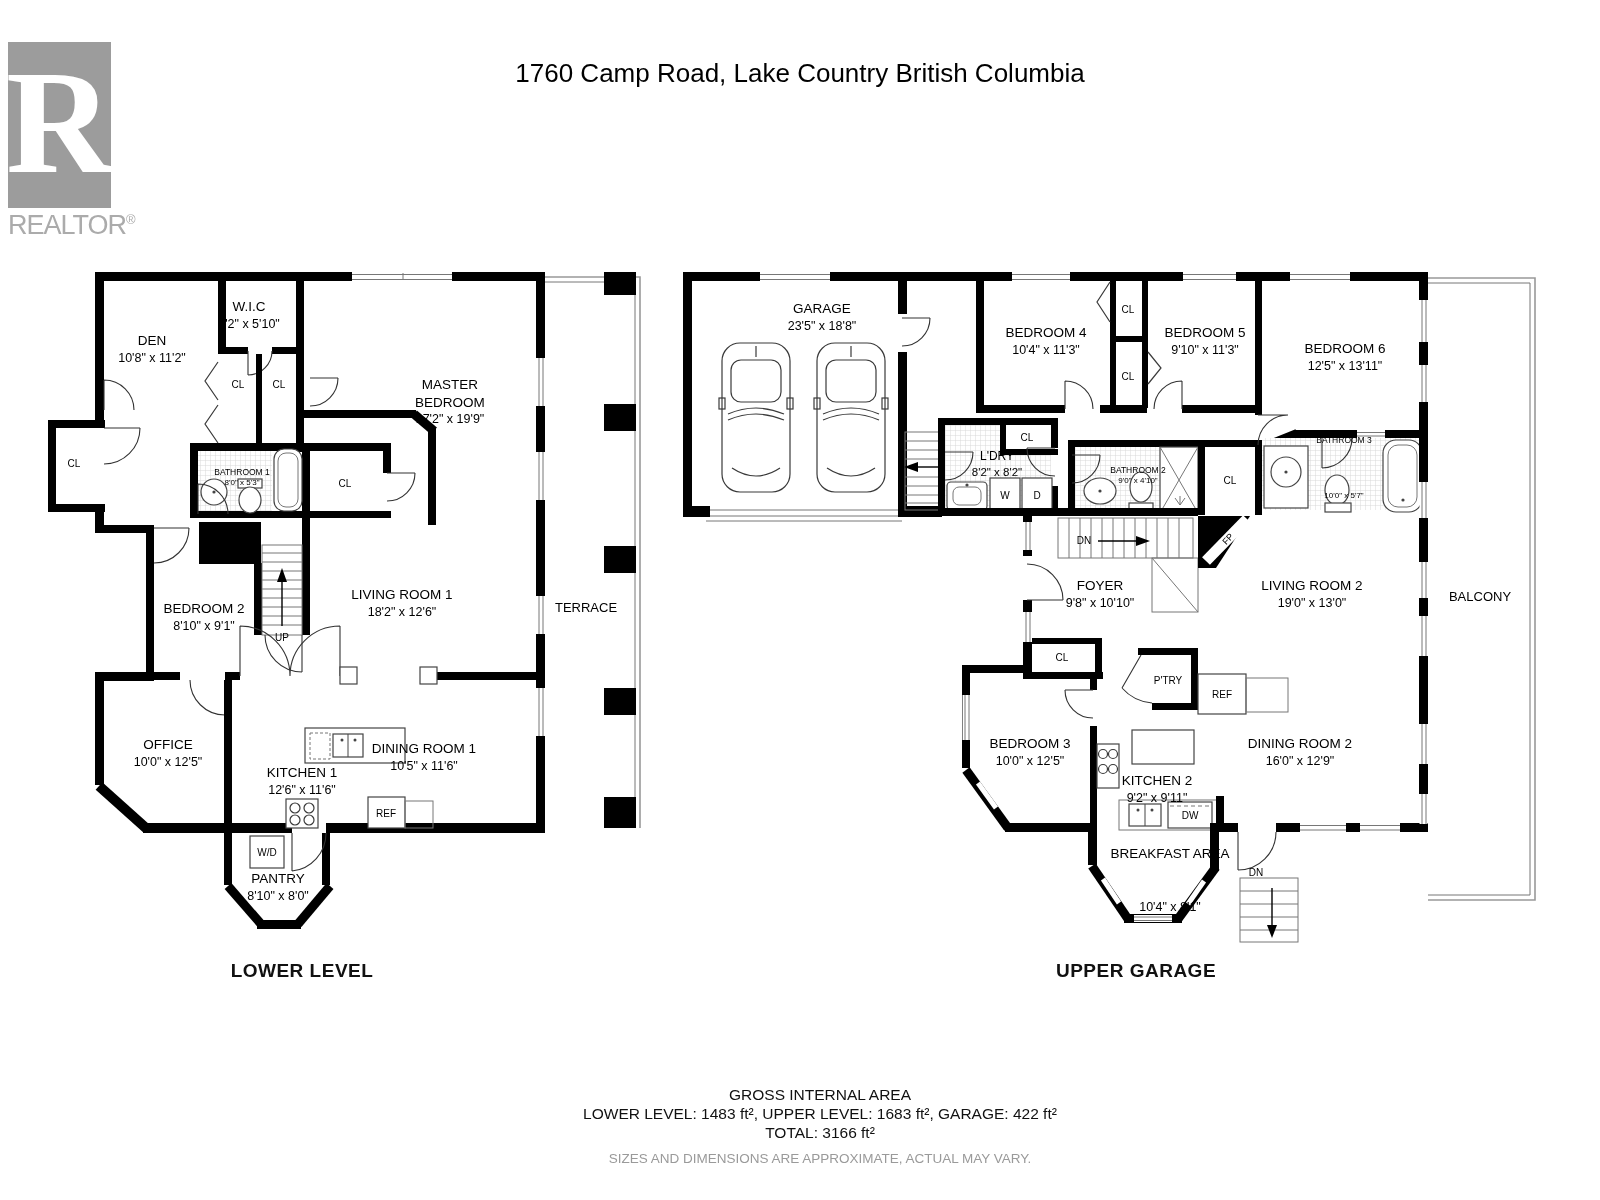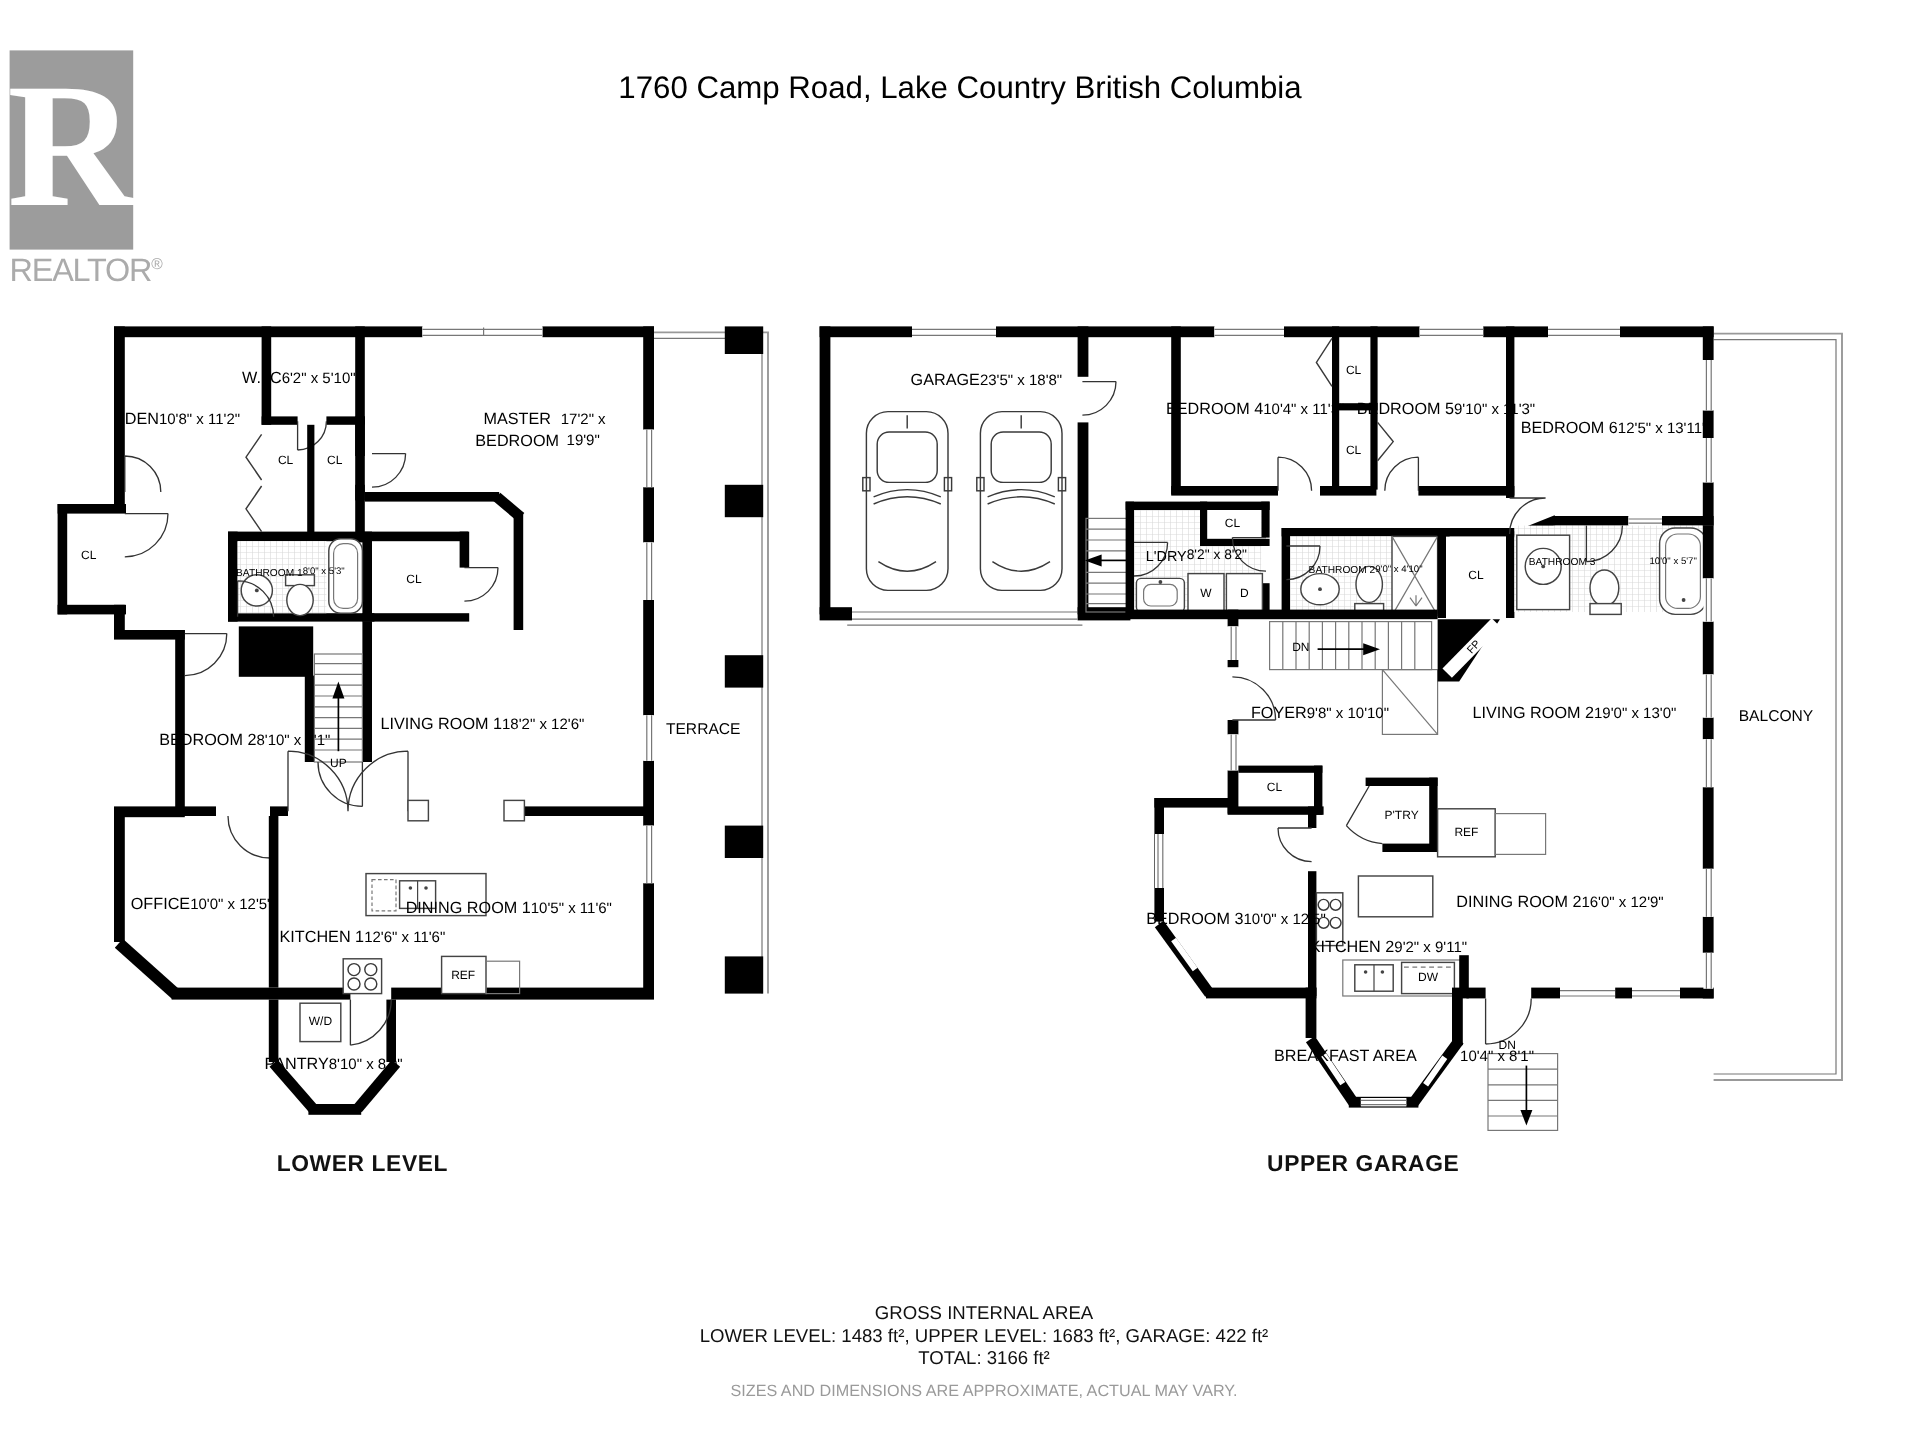--- a/index.html
+++ b/index.html
@@ -7,25 +7,25 @@
         font-family:"Liberation Sans", sans-serif;color:#111;}
   
   #logo-block{position:absolute;left:8px;top:42px;width:110px;}
   #logo-square{width:103px;height:166px;background:#9c9c9c;display:flex;align-items:center;justify-content:center;}
   #logo-square .r{font-family:"Liberation Serif", serif;font-weight:bold;font-size:148px;color:#fff;line-height:1;margin-top:-6px;}
   #logo-word{font-size:27px;color:#ababab;letter-spacing:-1px;margin-top:2px;white-space:nowrap;}
   #logo-word sup{font-size:13px;}
   
   #title{position:absolute;left:300px;top:58px;width:1000px;text-align:center;font-size:26px;color:#000;}
   
-  .lbl{position:absolute;transform:translate(-50%,-50%);display:flex;flex-direction:row;align-items:center;
+  .lbl{position:absolute;transform:translate(-50%,-50%);display:flex;flex-direction:column;align-items:center;
        text-align:center;white-space:nowrap;line-height:1.3;color:#000;}
   .lbl .rn{font-size:13.5px;}
   .lbl .rd{font-size:12.5px;}
-  .lbl.wrap{white-space:normal;width:110px;}
+  .lbl.wrap{white-space:normal;width:110px;margin-top:44px;}
   .lbl.tiny .rn{font-size:8.5px;}
   .lbl.tiny .rd{font-size:8px;}
   .lbl.tiny{line-height:1.25;}
   .lbl.med .rn{font-size:12px;}
   .lbl.med .rd{font-size:11.5px;}
   .tag{position:absolute;transform:translate(-50%,-50%);font-size:10px;color:#000;white-space:nowrap;}
   .tag.big{font-size:13px;}
   .tag.rot{transform:translate(-50%,-50%) rotate(-47deg);font-size:9px;}
   .levelname{position:absolute;transform:translate(-50%,-50%);font-size:19px;font-weight:bold;letter-spacing:0.5px;}
   
@@ -499,21 +499,21 @@
   </div>
   <div class="lbl" style="left:1100px;top:594px;">
     <span class="rn">FOYER</span>
     <span class="rd">9'8" x 10'10"</span>
   </div>
   <div class="lbl" style="left:1312px;top:594px;">
     <span class="rn">LIVING ROOM 2</span>
     <span class="rd">19'0" x 13'0"</span>
   </div>
   <div class="tag big" style="left:1480px;top:596px;">BALCONY</div>
-  <div class="lbl" style="left:1030px;top:752px;margin-top:14px;">
+  <div class="lbl" style="left:1030px;top:752px;">
     <span class="rn">BEDROOM 3</span>
     <span class="rd">10'0" x 12'5"</span>
   </div>
   <div class="lbl" style="left:1157px;top:789px;">
     <span class="rn">KITCHEN 2</span>
     <span class="rd">9'2" x 9'11"</span>
   </div>
   <div class="lbl" style="left:1300px;top:752px;">
     <span class="rn">DINING ROOM 2</span>
     <span class="rd">16'0" x 12'9"</span>

